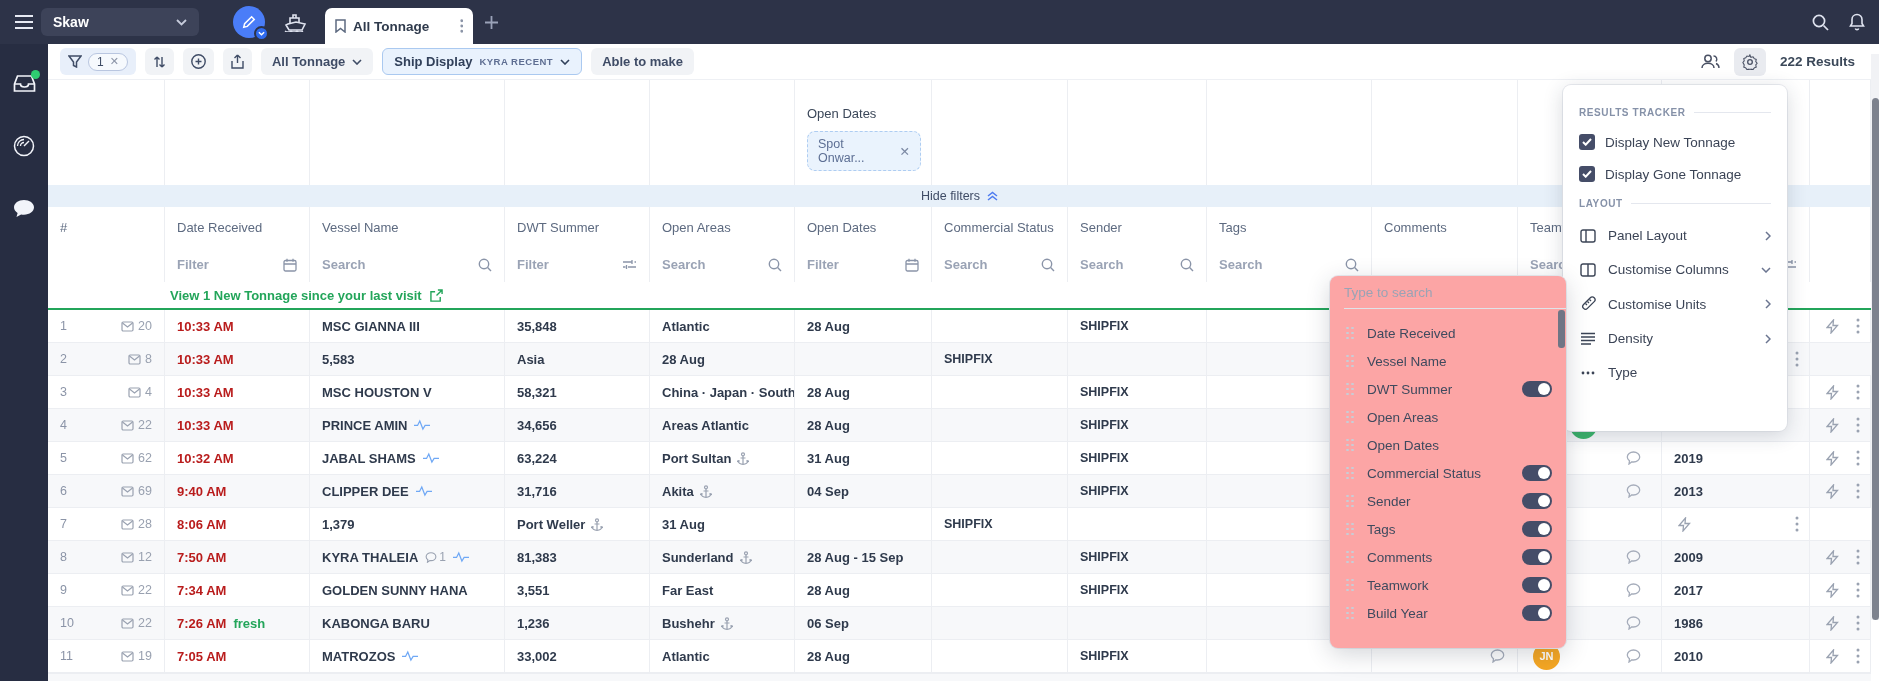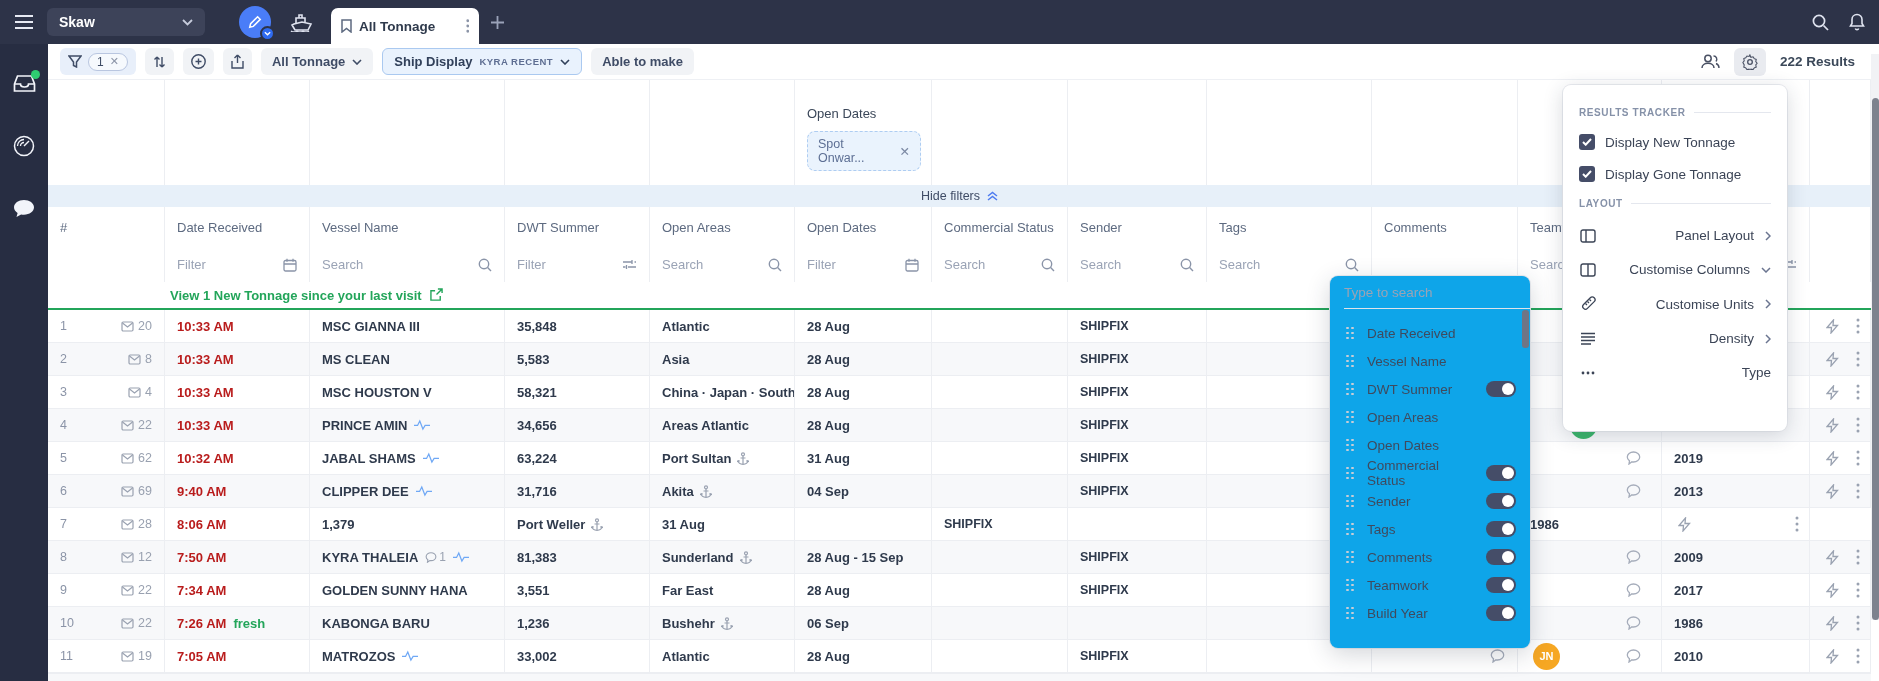--- a/index.html
+++ b/index.html
@@ -2,21 +2,21 @@
 <html><head>
 <meta charset="utf-8">
 <style>
   * { margin:0; padding:0; box-sizing:border-box; }
   html,body { width:1879px; height:681px; overflow:hidden; }
   body { font-family:"Liberation Sans", sans-serif; background:#fff; position:relative; font-size:13px; color:#2f3a4c; }
 
   
   .topbar { position:absolute; left:0; top:0; width:1879px; height:44px; background:#2d3348; display:flex; align-items:center; }
   .hamburger { margin-left:11px; color:#e7eaf3; width:26px; height:26px; display:flex; align-items:center; justify-content:center; cursor:pointer; }
-  .ws-pill { margin-left:10px; width:158px; height:28px; background:#3d4359; border-radius:6px; display:flex; align-items:center; padding:0 12px; color:#fff; }
+  .ws-pill { margin-left:4px; width:158px; height:28px; background:#3d4359; border-radius:6px; display:flex; align-items:center; padding:0 12px; color:#fff; }
   .ws-pill .ws-name { font-weight:bold; font-size:14px; flex:1; }
   .ws-pill svg { color:#c6cbdb; }
   .edit-circle { position:relative; margin-left:34px; width:32px; height:32px; border-radius:50%; background:#4a7df8; display:flex; align-items:center; justify-content:center; color:#fff; cursor:pointer; }
   .edit-badge { position:absolute; right:-4px; bottom:-3px; width:15px; height:15px; border-radius:50%; background:#2f6bf0; border:2px solid #2d3348; display:flex; align-items:center; justify-content:center; color:#fff; }
   .ship-btn { margin-left:16px; color:#dfe3ef; width:30px; height:30px; display:flex; align-items:center; justify-content:center; cursor:pointer; }
   .tab { margin-left:14px; align-self:flex-end; width:148px; height:36px; background:#fff; border-radius:7px 7px 0 0; display:flex; align-items:center; padding:0 10px; }
   .tab .bm { color:#5d6a80; display:flex; }
   .tab .tab-label { flex:1; margin-left:7px; font-weight:bold; font-size:13.5px; color:#2f3a4c; white-space:nowrap; overflow:hidden; }
   .tab .kebab { color:#8b94a7; display:flex; }
   .tab-plus { margin-left:12px; color:#9aa2b8; display:flex; cursor:pointer; }
@@ -55,27 +55,27 @@
   .fp-chip .x { color:#7c89a4; }
 
   
   .hidefilters { position:absolute; left:0; top:141px; width:1823px; height:22px; background:#e7f0f9; display:flex; align-items:center; justify-content:center; gap:7px; color:#3f4c66; font-size:12.5px; cursor:pointer; }
   .hidefilters svg { color:#4f7cf0; }
 
   
   .thead { position:absolute; left:0; top:163px; width:1823px; }
   .th-names, .th-filters { display:grid; grid-template-columns:var(--cols); }
   .th-names > div { height:40px; border-right:1px solid #eceef2; display:flex; align-items:center; padding:0 12px; color:#5d6a80; font-size:13px; overflow:hidden; white-space:nowrap; }
-  .th-filters > div { height:35px; border-right:1px solid #eceef2; display:flex; align-items:center; justify-content:space-between; padding:0 12px; color:#9aa3b5; font-size:13px; overflow:hidden; white-space:nowrap; }
+  .th-filters > div { height:35px; border-right:1px solid #eceef2; display:flex; align-items:center; justify-content:space-between; padding:0 12px; color:#9aa3b5; font-size:13px; overflow:hidden; white-space:nowrap;font-weight:bold; }
   .th-filters svg { color:#8a94a8; flex:none; }
   .thead { border-bottom:1px solid #e4e7ec; }
 
   
   .banner { position:absolute; left:0; top:238px; width:1823px; height:28px; background:#fff; border-bottom:2px solid #23a55a; display:flex; align-items:center; }
-  .banner-inner { margin-left:122px; display:flex; gap:8px; color:#23a55a; font-weight:bold; font-size:13px; cursor:pointer; }
+  .banner-inner { margin-left:122px; display:flex; align-items:center; gap:8px; color:#23a55a; font-weight:bold; font-size:13px; cursor:pointer; }
 
   
   .rows { position:absolute; left:0; top:266px; width:1823px; }
   .trow { display:grid; grid-template-columns:var(--cols); height:33px; border-bottom:1px solid #eceef2; background:#fff; }
   .trow.even { background:#f7f8fa; }
   .trow > div { border-right:1px solid #eceef2; display:flex; align-items:center; padding:0 12px; overflow:hidden; white-space:nowrap; }
   .c-num { justify-content:space-between; }
   .rownum { color:#8b94a7; font-size:12.5px; }
   .mailcount { display:flex; align-items:center; gap:4px; color:#99a1b0; font-size:12.5px; }
   .t-time { font-weight:bold; color:#b91c1c; }
@@ -100,25 +100,25 @@
 
   
   .settings { position:absolute; left:1563px; top:85px; width:224px; height:346px; background:#fff; border-radius:8px; box-shadow:0 4px 20px rgba(35,43,65,.18), 0 0 0 1px #eceef2; padding:14px 16px; z-index:20; }
   .sec-title { display:flex; align-items:center; gap:8px; color:#8591a8; font-size:10px; font-weight:bold; letter-spacing:.6px; margin:8px 0 2px; }
   .sec-title .line { flex:1; height:1px; background:#e4e7ee; }
   .chk-row { display:flex; align-items:center; gap:10px; margin:16px 0; cursor:pointer; }
   .chk { width:16px; height:16px; border-radius:3px; background:#454d68; display:flex; align-items:center; justify-content:center; color:#fff; flex:none; }
   .chk-label { color:#3b4456; font-size:13.5px; }
   .menu-row { display:flex; align-items:center; gap:11px; margin:19px 0; color:#3b4456; font-size:13.5px; cursor:pointer; }
   .menu-row .mi { color:#3b4456; display:flex; width:18px; justify-content:center; flex:none; }
-  .menu-row .ml { flex:1;text-align:right; }
+  .menu-row .ml { flex:1; }
   .menu-row .chev { color:#6b7590; display:flex; }
 
   
-  .coldrop { position:absolute; left:1330px; top:276px; width:200px; height:372px; background:#0ea5e9; border-radius:8px; box-shadow:0 6px 24px rgba(35,43,65,.2), 0 0 0 1px #eceef2; z-index:30; overflow:hidden; }
+  .coldrop { position:absolute; left:1330px; top:276px; width:236px; height:372px; background:#fca5a5; border-radius:8px; box-shadow:0 6px 24px rgba(35,43,65,.2), 0 0 0 1px #eceef2; z-index:30; overflow:hidden; }
   .cd-search { height:32px; display:flex; align-items:center; padding:0 14px; }
   .cd-search input { border:none; outline:none; width:100%; font-size:13.5px; font-family:inherit; color:#3f4a5e; background:transparent; }
   .cd-search input::placeholder { color:#9aa3b5; }
   .cd-div { height:1px; background:#dfe3e9; margin:0 0 0 14px; }
   .cd-list { padding-top:10px; }
   .cd-item { height:28px; display:flex; align-items:center; padding:0 14px 0 16px; gap:13px; cursor:pointer; }
   .grip { display:grid; grid-template-columns:3px 3px; grid-auto-rows:3px; gap:2px; flex:none; }
   .grip i { width:2.5px; height:2.5px; border-radius:50%; background:#c9cdd6; }
   .cd-label { flex:1; color:#3f4a5e; font-size:13.5px; }
   .toggle { width:30px; height:16px; border-radius:9px; background:#454d68; position:relative; flex:none; cursor:pointer; }
@@ -501,23 +501,20 @@
                 <path d="M1.5 2l5 4 5-4"></path>
               </svg>
             </span>
             <span>8</span>
           </span>
         </div>
         <div>
           <span class="t-time">10:33 AM</span>
         </div>
         <div>
-          <span class="t-vessel">MS CLEAN</span>
-        </div>
-        <div>
           <span class="t-dwt">5,583</span>
         </div>
         <div>
           <span class="t-area">Asia</span>
         </div>
         <div>
           <span class="t-date">28 Aug</span>
         </div>
         <div></div>
         <div>

